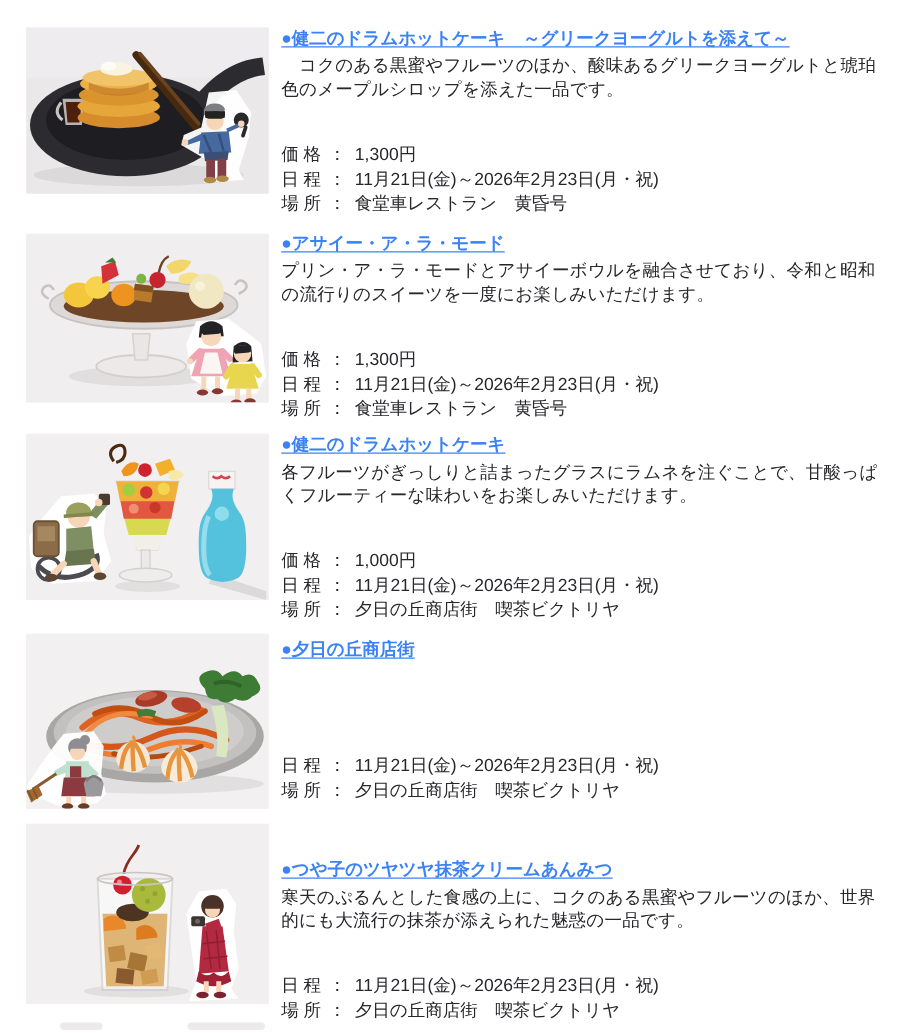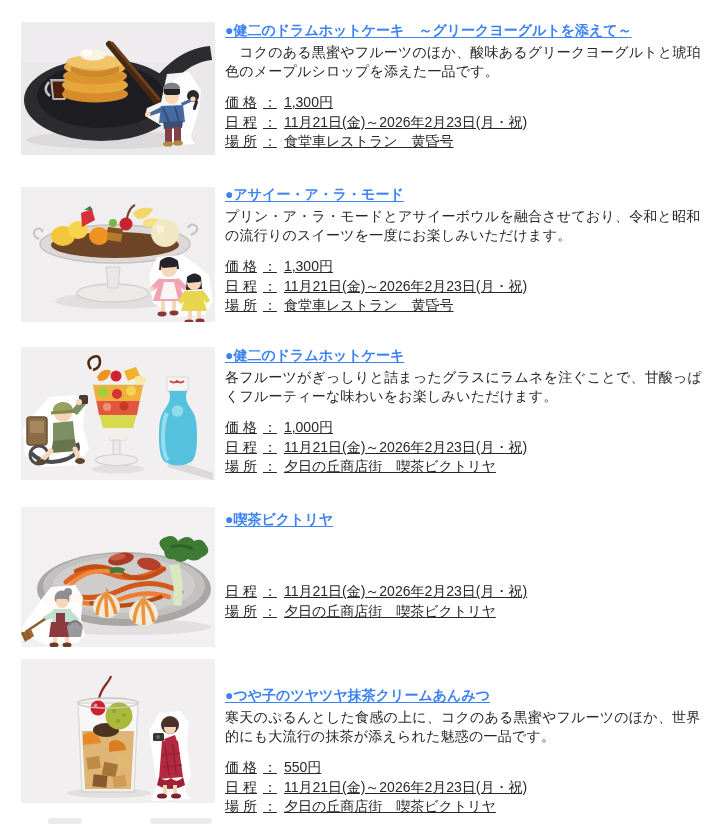--- a/index.html
+++ b/index.html
@@ -16,21 +16,21 @@
   .item-photo svg { display:block; }
   .item-content { position:absolute; left:225px; width:487px; }
   .item-title {
     font-size:14px; font-weight:bold; line-height:20px;
     color:#3b82f6; text-decoration:underline; text-underline-offset:2px;
   }
   .item-desc {
     font-size:14px; line-height:19px; margin-top:3px; color:#26262b;
     letter-spacing:0.2px;
   }
-  .item-info { position:absolute; left:0; top:73px; width:100%;text-decoration:underline; }
+  .item-info { position:absolute; left:0; top:94px; width:100%; }
   .info-line { font-size:14px; line-height:19.5px; white-space:nowrap; }
   .info-colon { margin:0 7px 0 6px; }
   .bottom-smudge { position:absolute; height:6px; background:#eceaeb; border-radius:3px; }
   #smudge-1 { left:48px;  top:818px; width:34px; }
   #smudge-2 { left:150px; top:818px; width:62px; }
 </style>
 </head>
 <body>
 
 <div class="item-photo" style="top:22px;height:133px;" aria-label="pancake-stack-on-black-frying-pan-with-boy-in-blue-happi-coat">
@@ -251,21 +251,21 @@
       <path d="M34,30 q7,0 8,6 l-2,10 l-12,0 l-2,-10 q1,-6 8,-6 Z" fill="#9a9a9c"></path>
       <path d="M28,34 q6,-8 12,0" stroke="#7c7c80" stroke-width="2" fill="none"></path>
       <rect x="12" y="46" width="4" height="7" fill="#f6d6b6"></rect>
       <rect x="24" y="46" width="4" height="7" fill="#f6d6b6"></rect>
       <ellipse cx="13" cy="54" rx="4.5" ry="2.4" fill="#6b3a2a"></ellipse>
       <ellipse cx="26" cy="54" rx="4.5" ry="2.4" fill="#6b3a2a"></ellipse>
     </g>
   </svg>
 </div>
 <div class="item-content" style="top:509px;">
-  <div class="item-title">●喫茶ビクトリヤ</div>
+  <div class="item-title">●夕日の丘商店街</div>
   <div class="item-info">
     <div class="info-line"><span>日 程</span><span class="info-colon">：</span><span>11月21日(金)～2026年2月23日(月・祝)</span></div>
     <div class="info-line"><span>場 所</span><span class="info-colon">：</span><span>夕日の丘商店街　喫茶ビクトリヤ</span></div>
   </div>
 </div>
 
 <div class="item-photo" style="top:659px;height:144px;" aria-label="matcha-cream-anmitsu-glass-with-lady-in-red-dress">
   <svg viewBox="0 0 194 144" width="194" height="144">
     <rect width="194" height="144" fill="#f1eff0"></rect>
     <ellipse cx="88" cy="134" rx="42" ry="5" fill="#e2dfdf"></ellipse>
@@ -302,20 +302,19 @@
       <rect x="26" y="70" width="4" height="9" fill="#f6d6b6"></rect>
       <ellipse cx="15" cy="81" rx="5" ry="2.6" fill="#7a2430"></ellipse>
       <ellipse cx="29" cy="81" rx="5" ry="2.6" fill="#7a2430"></ellipse>
     </g>
   </svg>
 </div>
 <div class="item-content" style="top:661px;margin-top:24px;">
   <div class="item-title">●つや子のツヤツヤ抹茶クリームあんみつ</div>
   <div class="item-desc">寒天のぷるんとした食感の上に、コクのある黒蜜やフルーツのほか、世界的にも大流行の抹茶が添えられた魅惑の一品です。</div>
   <div class="item-info">
-    <div class="info-line"><span>価 格</span><span class="info-colon">：</span><span>550円</span></div>
     <div class="info-line"><span>日 程</span><span class="info-colon">：</span><span>11月21日(金)～2026年2月23日(月・祝)</span></div>
     <div class="info-line"><span>場 所</span><span class="info-colon">：</span><span>夕日の丘商店街　喫茶ビクトリヤ</span></div>
   </div>
 </div>
 
 <div class="bottom-smudge" id="smudge-1"></div>
 <div class="bottom-smudge" id="smudge-2"></div>
 
 </body></html>

